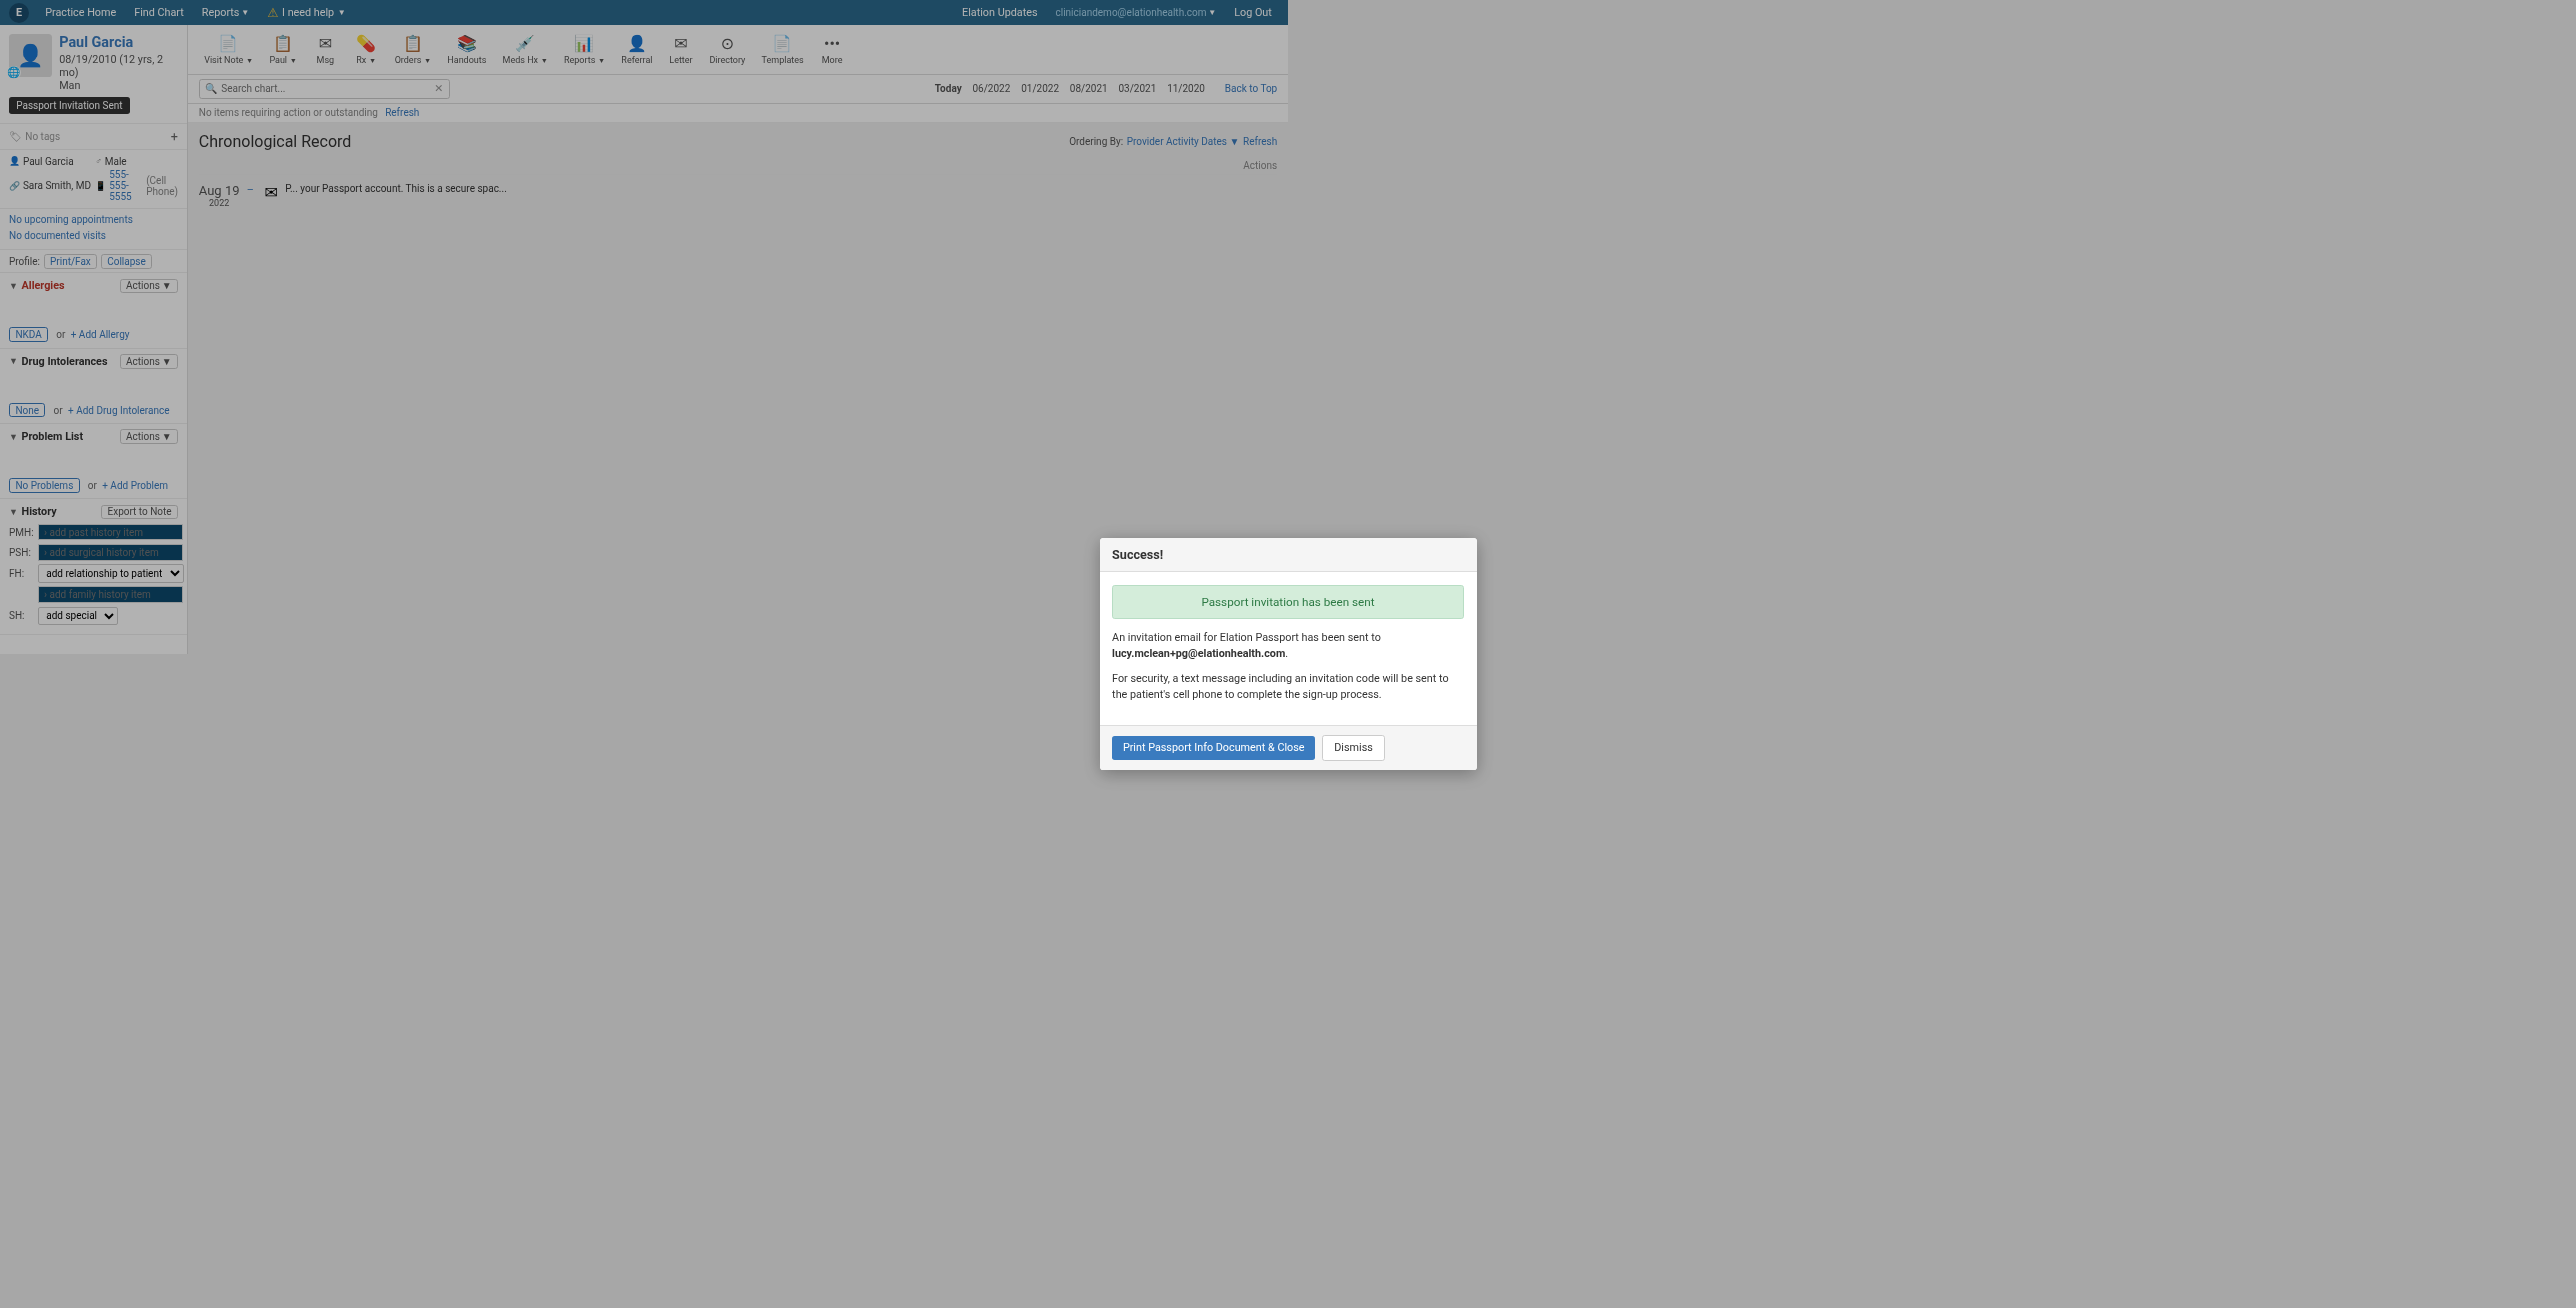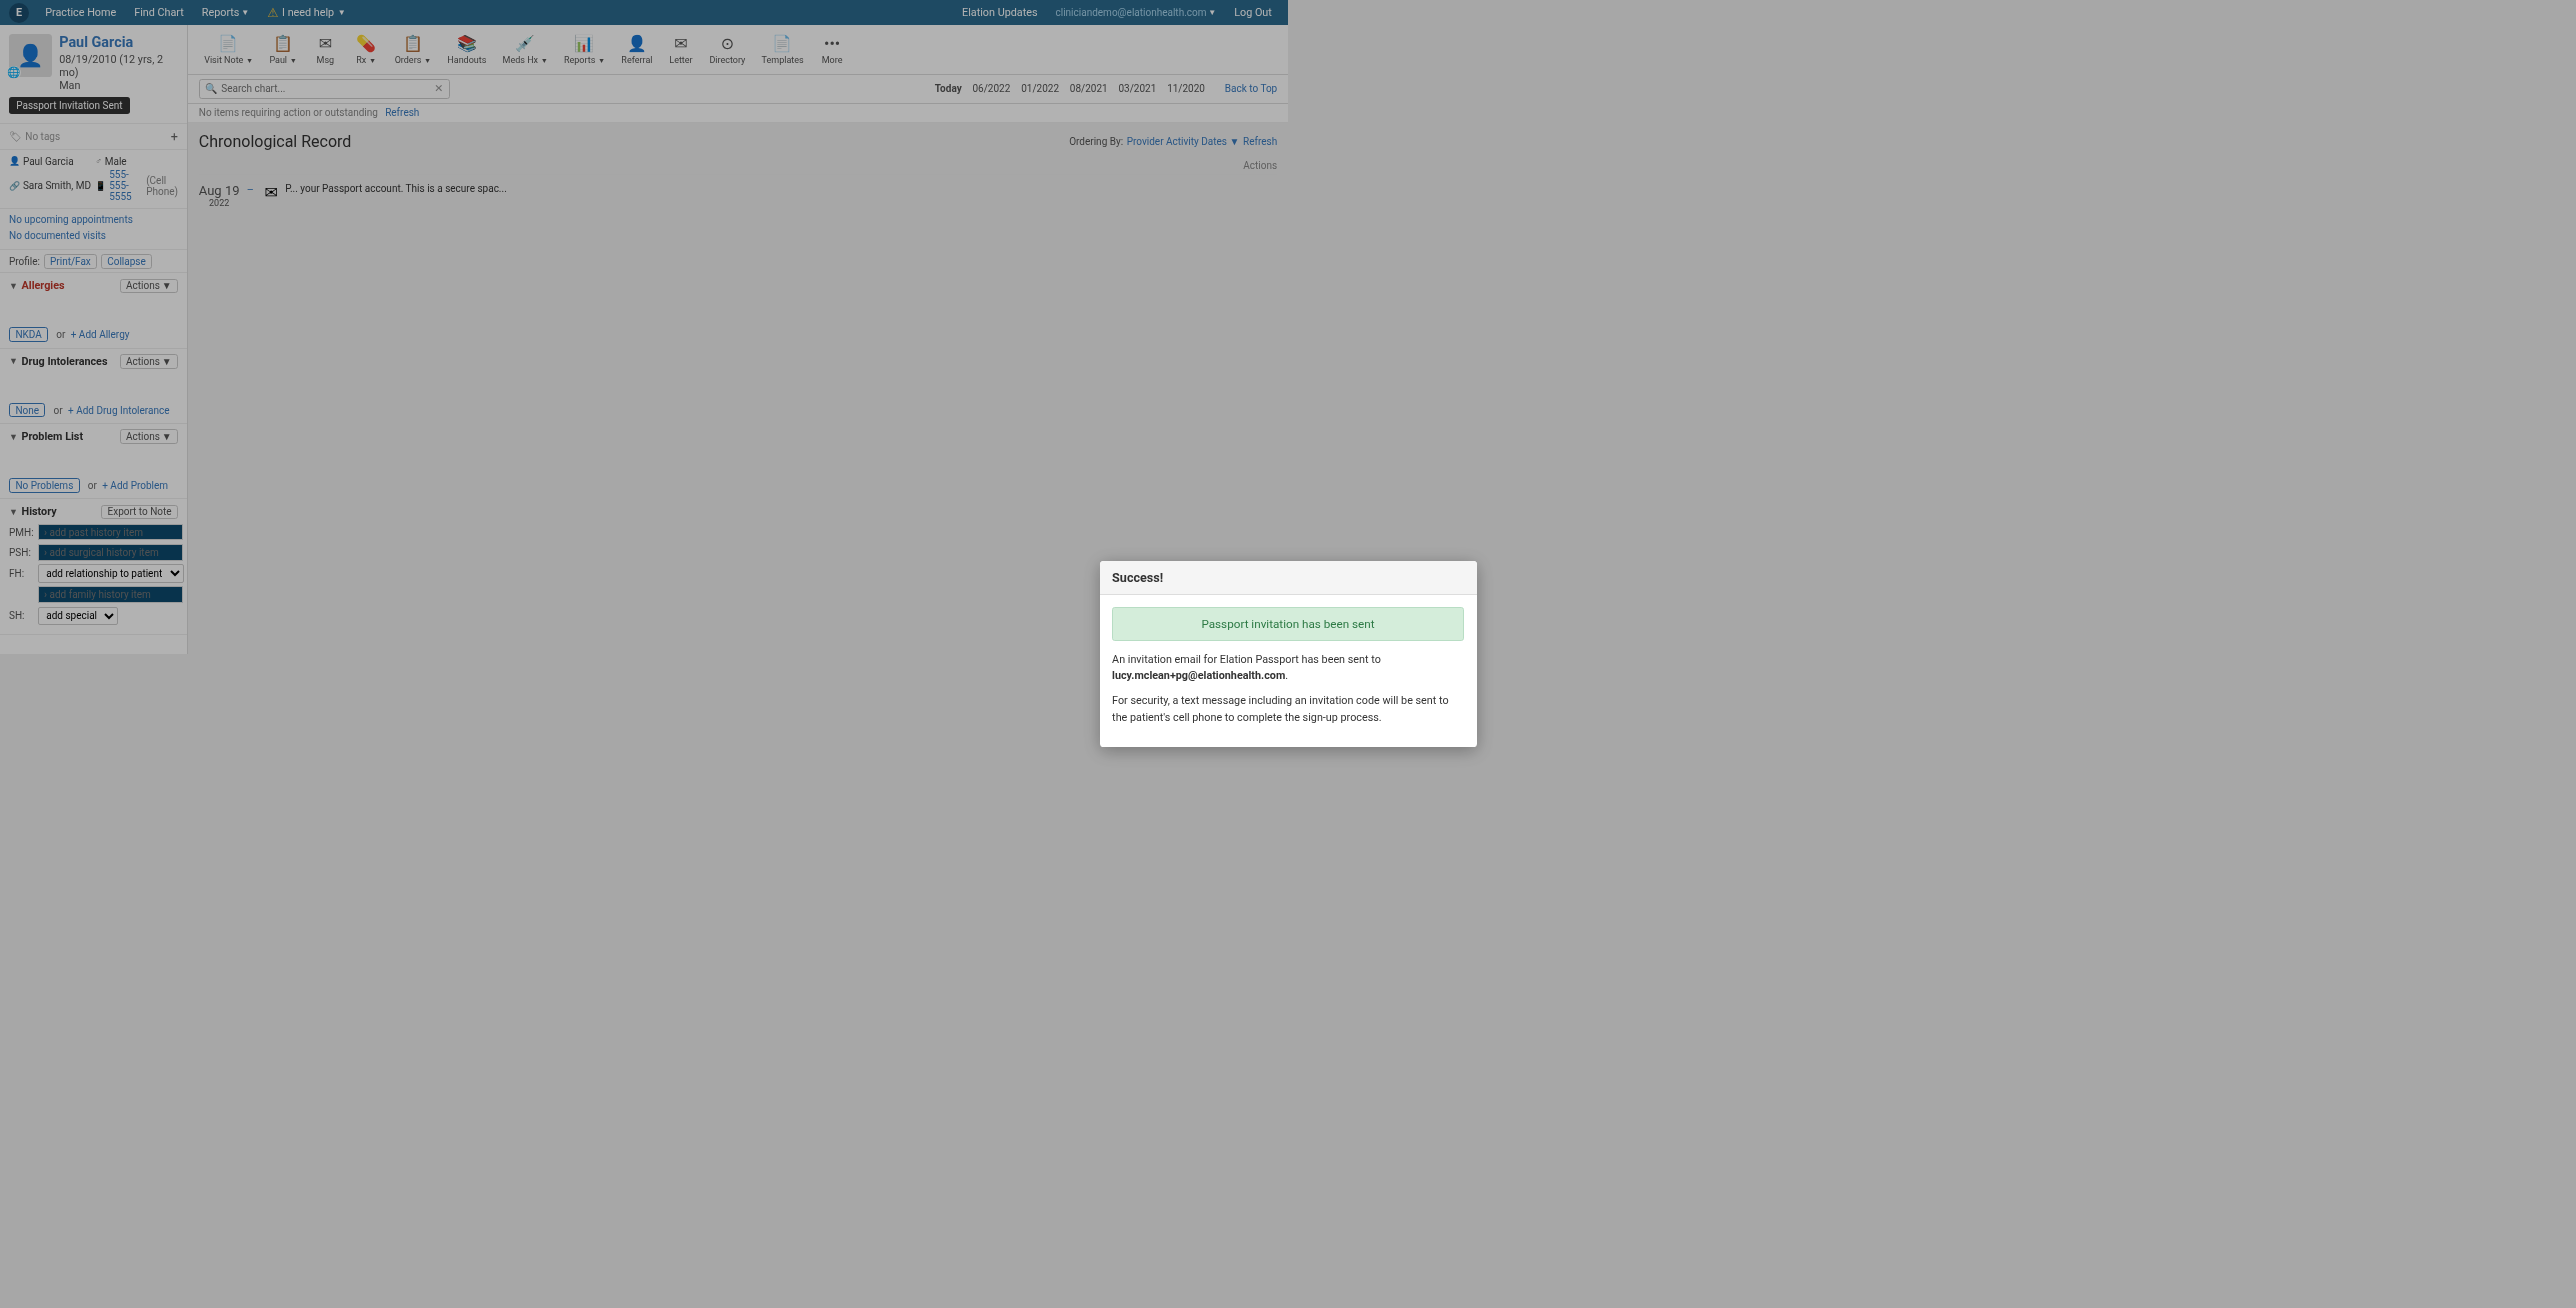--- a/index.html
+++ b/index.html
@@ -681,15 +681,19 @@
       <div class="modal-title">Success!</div>
     </div>
     <div class="modal-body">
       <div class="success-box">Passport invitation has been sent</div>
       <div class="modal-text">
         <span>An invitation email for Elation Passport has been sent to</span>
         <strong>lucy.mclean+pg@elationhealth.com</strong>.
       </div>
       <div class="modal-text">For security, a text message including an invitation code will be sent to the patient's cell phone to complete the sign-up process.</div>
     </div>
+    <div class="modal-footer">
+      <button class="btn-primary">Print Passport Info Document &amp; Close</button>
+      <button class="btn-secondary">Dismiss</button>
+    </div>
   </div>
 </div>
 
 
 </body></html>

